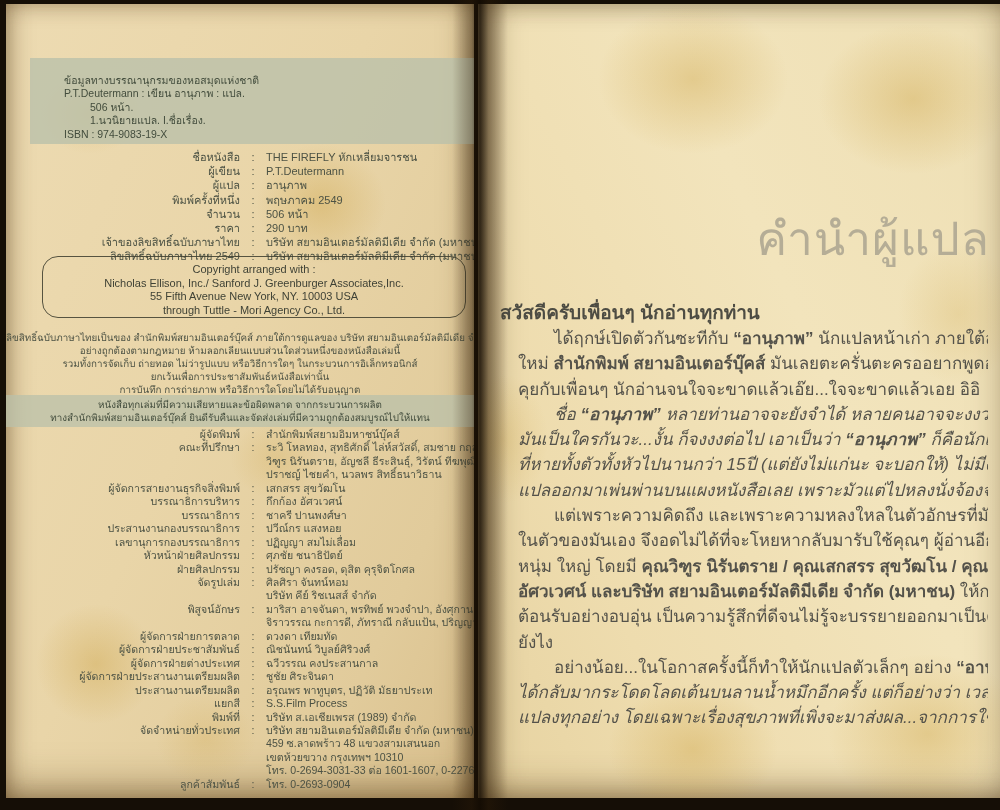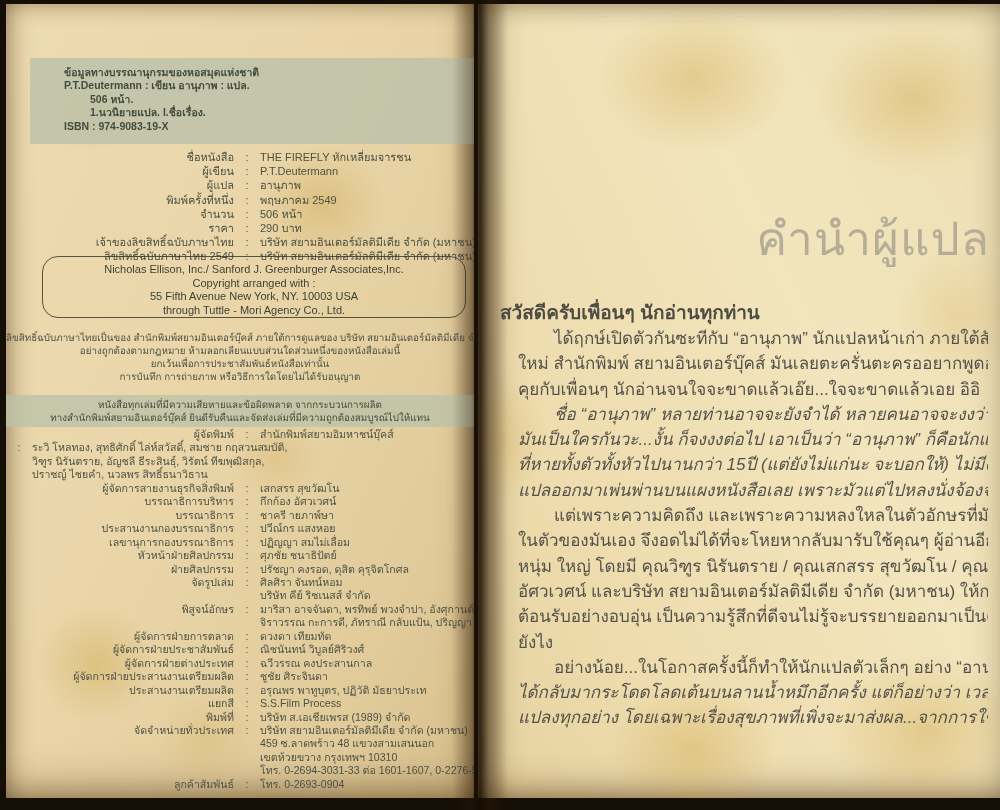--- a/index.html
+++ b/index.html
@@ -20,26 +20,26 @@
                     inset 0 14px 24px -16px rgba(70,45,14,.28);}
   .gutter{position:absolute;left:452px;top:0;width:56px;height:810px;pointer-events:none;
           background:linear-gradient(90deg,rgba(45,28,8,0) 0%,rgba(45,28,8,.35) 35%,
                      rgba(20,12,3,.8) 50%,rgba(45,28,8,.4) 65%,rgba(45,28,8,0) 100%);}
   .stain{position:absolute;border-radius:50%;pointer-events:none;
          background:radial-gradient(closest-side,rgba(199,154,52,.34),rgba(199,154,52,0));}
   .stain.soft{background:radial-gradient(closest-side,rgba(199,154,52,.2),rgba(199,154,52,0));}
 
   
   .cipbox{position:absolute;left:24px;top:54px;width:495px;height:86px;box-sizing:border-box;
-          background:rgba(186,192,170,.8);padding:8px 8px 0 34px;
-          font-size:10.5px;line-height:13.4px;color:#434d3d;white-space:nowrap;overflow:hidden;font-weight:bold;}
+          background:rgba(186,192,170,.8);padding:16px 8px 0 34px;
+          font-size:10.5px;line-height:13.4px;color:#434d3d;white-space:nowrap;overflow:hidden;}
   .cipbox .ln.ind{padding-left:26px;}
   .rowlist{position:absolute;white-space:nowrap;}
   .details{left:0;top:146px;width:460px;font-size:11px;line-height:14.2px;color:#4c5244;}
-  .crow{display:flex;}
+  .crow{display:flex;margin-left:6px;}
   .clabel{width:228px;text-align:right;flex:none;}
   .ccolon{width:26px;text-align:center;flex:none;}
   .cvals{flex:1;min-width:0;}
   .cbox{position:absolute;left:36px;top:252px;width:424px;height:62px;box-sizing:border-box;
         border:1.6px solid #4444352;border:1.6px solid rgba(60,60,45,.85);border-radius:16px;
         padding-top:6px;text-align:center;font-size:11px;line-height:13.5px;color:#3e4135;}
   .rights{position:absolute;left:0;top:327px;width:468px;text-align:center;
           font-size:9.8px;line-height:13px;color:#4c5244;white-space:nowrap;overflow:hidden;}
   .damage{position:absolute;left:0;top:391px;width:468px;box-sizing:border-box;
           background:rgba(186,192,170,.75);text-align:center;padding:4px 0 3px 0;
@@ -48,21 +48,21 @@
 
   
   .rtitle{position:absolute;right:26px;top:198px;font-size:46px;font-weight:400;
           color:#b5ad96;letter-spacing:1px;}
   .greet{position:absolute;left:22px;top:293px;font-size:19px;font-weight:bold;color:#4d4c43;
          white-space:nowrap;}
   .pbody{position:absolute;left:40px;top:322px;width:470px;font-size:17px;line-height:25.3px;
          color:#54524a;white-space:nowrap;overflow:hidden;}
   .pline.ind{text-indent:36px;}
   .pline.it{font-style:italic;}
-  .pline b{font-weight:normal;}
+  .pline b{font-weight:bold;}
 </style>
 </head>
 <body>
 
 <div class="book">
 
   <div class="page lpage">
     <div class="stain soft" style="left:34px;top:70px;width:100px;height:80px;"></div>
     <div class="stain" style="left:250px;top:140px;width:130px;height:120px;"></div>
     <div class="stain soft" style="left:225px;top:415px;width:90px;height:80px;"></div>
@@ -130,47 +130,49 @@
         <div class="crow">
           <div class="clabel">ลิขสิทธิ์ฉบับภาษาไทย 2549</div>
           <div class="ccolon">:</div>
           <div class="cvals">
             <div>บริษัท สยามอินเตอร์มัลติมีเดีย จำกัด (มหาชน)</div>
           </div>
         </div>
       </div>
 
     <div class="cbox">
+        <div class="ln">Copyright arranged with :</div>
         <div class="ln">Nicholas Ellison, Inc./ Sanford J. Greenburger Associates,Inc.</div>
-        <div class="ln">Copyright arranged with :</div>
         <div class="ln">55 Fifth Avenue New York, NY. 10003 USA</div>
         <div class="ln">through Tuttle - Mori Agency Co., Ltd.</div>
       </div>
 
     <div class="rights">
         <div class="ln">ลิขสิทธิ์ฉบับภาษาไทยเป็นของ สำนักพิมพ์สยามอินเตอร์บุ๊คส์ ภายใต้การดูแลของ บริษัท สยามอินเตอร์มัลติมีเดีย จำกัด (มหาชน)</div>
         <div class="ln">อย่างถูกต้องตามกฎหมาย ห้ามลอกเลียนแบบส่วนใดส่วนหนึ่งของหนังสือเล่มนี้</div>
+        <div class="ln">รวมทั้งการจัดเก็บ ถ่ายทอด ไม่ว่ารูปแบบ หรือวิธีการใดๆ ในกระบวนการอิเล็กทรอนิกส์</div>
         <div class="ln">ยกเว้นเพื่อการประชาสัมพันธ์หนังสือเท่านั้น</div>
         <div class="ln">การบันทึก การถ่ายภาพ หรือวิธีการใดโดยไม่ได้รับอนุญาต</div>
       </div>
 
     <div class="damage">
         <div class="ln">หนังสือทุกเล่มที่มีความเสียหายและข้อผิดพลาด จากกระบวนการผลิต</div>
         <div class="ln">ทางสำนักพิมพ์สยามอินเตอร์บุ๊คส์ ยินดีรับคืนและจัดส่งเล่มที่มีความถูกต้องสมบูรณ์ไปให้แทน</div>
       </div>
 
     <div class="rowlist credits">
         <div class="crow">
           <div class="clabel">ผู้จัดพิมพ์</div>
           <div class="ccolon">:</div>
           <div class="cvals">
             <div>สำนักพิมพ์สยามอิมหาชน์บุ๊คส์</div>
           </div>
         </div>
         <div class="crow">
+          <div class="clabel">คณะที่ปรึกษา</div>
           <div class="ccolon">:</div>
           <div class="cvals">
             <div>ระวิ โหลทอง, สุทธิศักดิ์ ไล่ห์สวัสดิ์, สมชาย กฤสวนสมบัติ,</div>
             <div>วิฑูร นิรันตราย, อัญชลี ธีระสินธุ์, วิรัตน์ ทีฆพุฒิสกุล,</div>
             <div>ปราชญ์ ไชยคำ, นวลพร สิทธิ์ธนาวิธาน</div>
           </div>
         </div>
         <div class="crow">
           <div class="clabel">ผู้จัดการสายงานธุรกิจสิ่งพิมพ์</div>
           <div class="ccolon">:</div>
@@ -182,21 +184,21 @@
           <div class="clabel">บรรณาธิการบริหาร</div>
           <div class="ccolon">:</div>
           <div class="cvals">
             <div>กึกก้อง อัศวเวศน์</div>
           </div>
         </div>
         <div class="crow">
           <div class="clabel">บรรณาธิการ</div>
           <div class="ccolon">:</div>
           <div class="cvals">
-            <div>ชาครี ายภาพ์ษา</div>
+            <div>ชาครี ปานพงศ์ษา</div>
           </div>
         </div>
         <div class="crow">
           <div class="clabel">ประสานงานกองบรรณาธิการ</div>
           <div class="ccolon">:</div>
           <div class="cvals">
             <div>ปวีณ์กร แสงหอย</div>
           </div>
         </div>
         <div class="crow">

